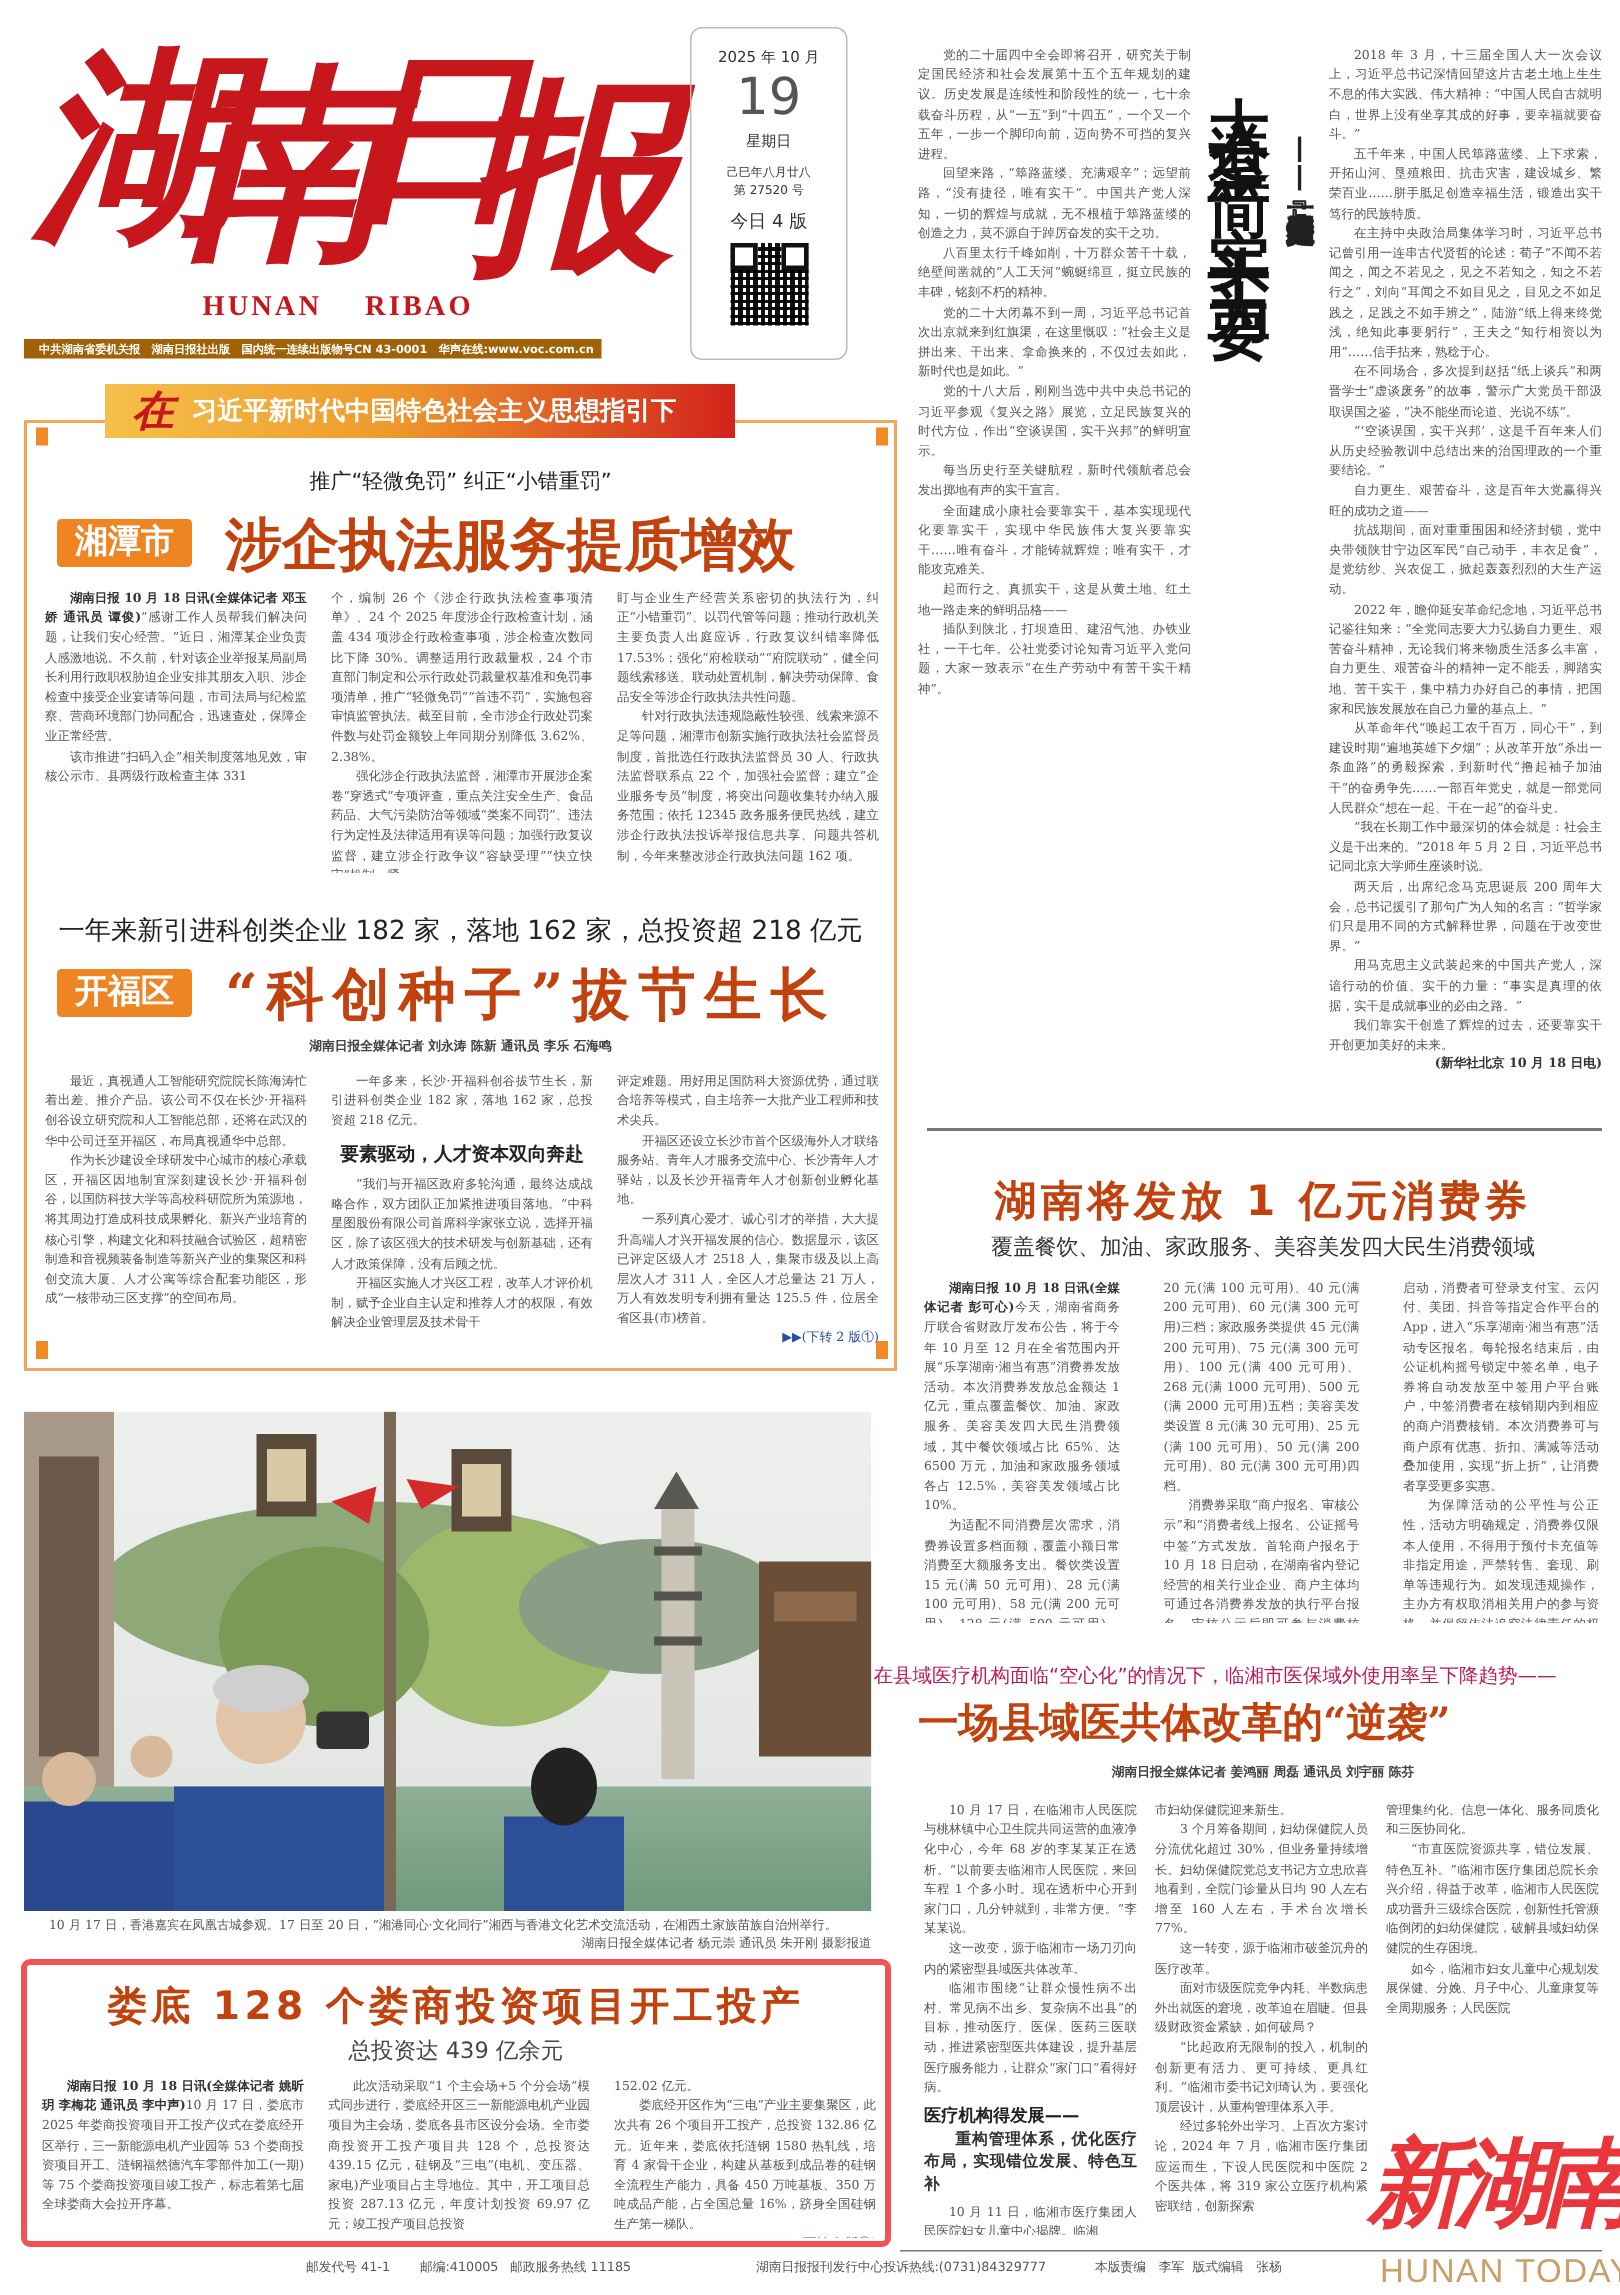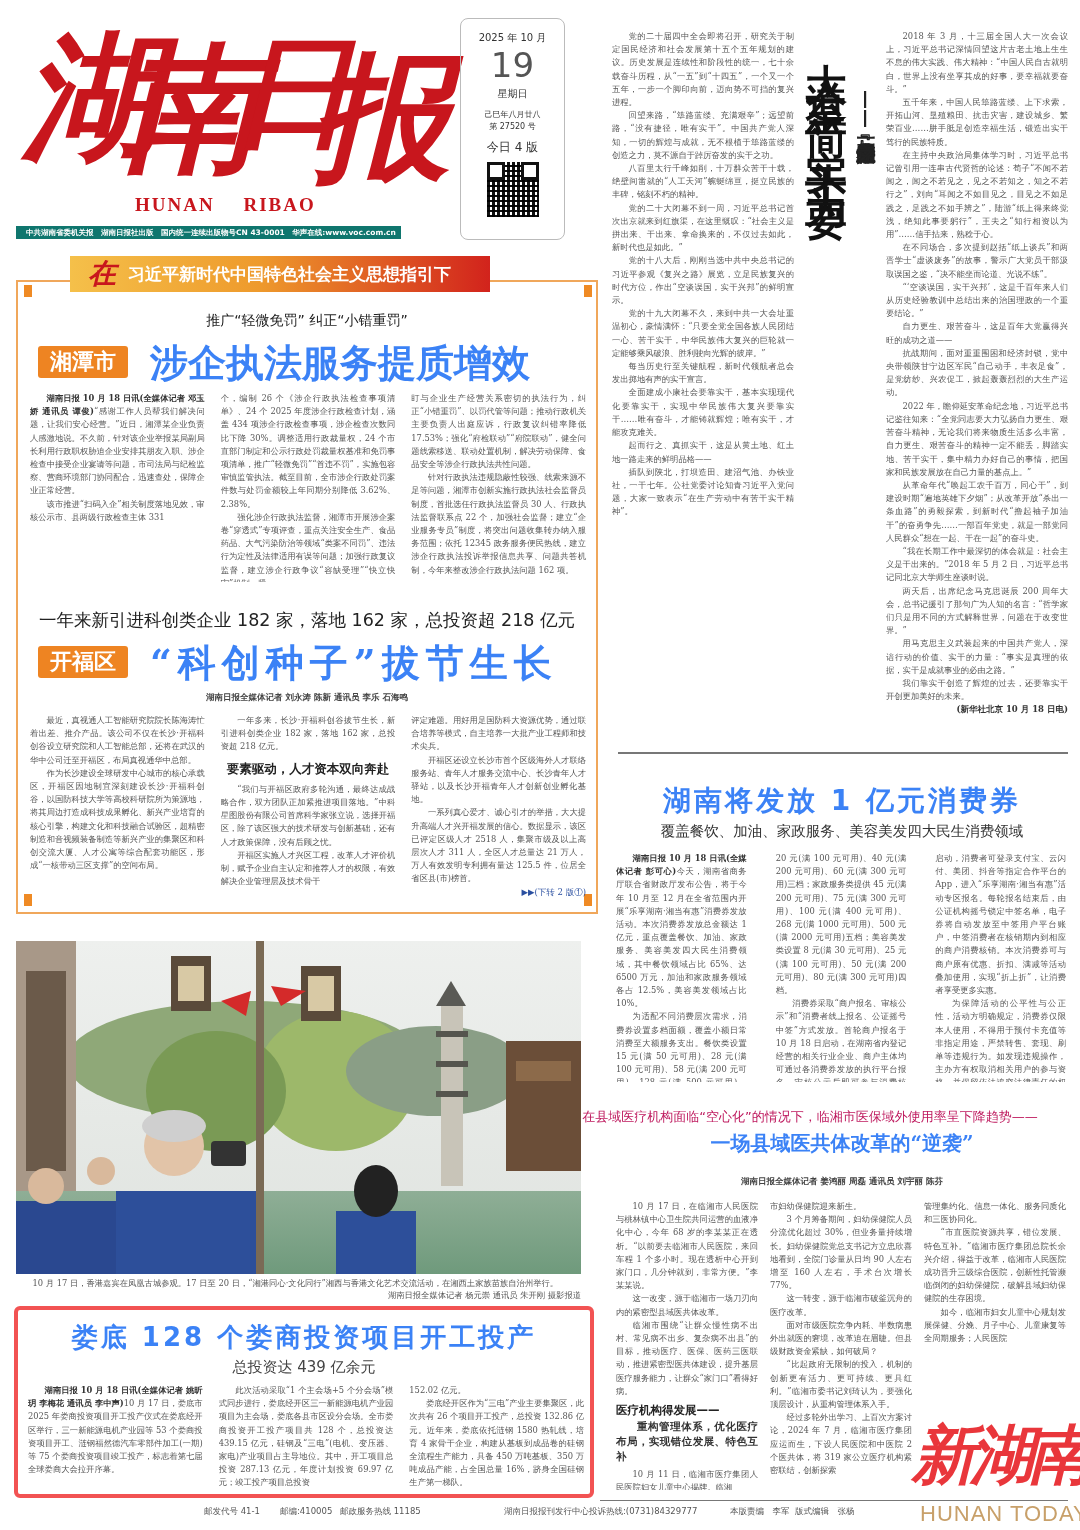--- a/index.html
+++ b/index.html
@@ -4,21 +4,21 @@
 <style>
   * { box-sizing: border-box; margin: 0; padding: 0; }
   html, body { width: 1080px; height: 1530px; background: #ffffff; overflow: hidden; }
   body { position: relative; font-family: "DejaVu Serif", "Liberation Serif", serif; color: #222; }
   .abs { position: absolute; }
 
   
   .mast-logo { left: 22px; top: 18px; width: 400px; height: 180px; }
   .mast-logo span { position: absolute; font-family: "DejaVu Serif", serif; font-weight: bold; color: #c8161d; font-size: 138px; line-height: 1; font-style: italic; }
   .mast-en { left: 135px; top: 194px; font-family: "Liberation Serif", serif; font-weight: bold; color: #c8161d; font-size: 19px; letter-spacing: 2px; word-spacing: 22px; }
-  .mast-bar { left: 16px; top: 226px; width: 385px; height: 13px; background: #0f766e; color: #fff; font-size: 7.5px; line-height: 13px; padding-left: 10px; white-space: nowrap; overflow: hidden; font-family: "DejaVu Sans", sans-serif; font-weight: bold; }
+  .mast-bar { left: 16px; top: 226px; width: 385px; height: 13px; background: #a16207; color: #fff; font-size: 7.5px; line-height: 13px; padding-left: 10px; white-space: nowrap; overflow: hidden; font-family: "DejaVu Sans", sans-serif; font-weight: bold; }
   .datebox { left: 460px; top: 18px; width: 105px; height: 222px; border: 1px solid #bbb; border-radius: 8px; text-align: center; font-family: "DejaVu Sans", sans-serif; color: #333; }
   .datebox .ym { margin-top: 12px; font-size: 10px; }
   .datebox .day { font-size: 34px; color: #555; line-height: 40px; }
   .datebox .wk { font-size: 10px; margin-top: 2px; }
   .datebox .lunar { font-size: 8px; margin-top: 8px; line-height: 12px; }
   .datebox .ed { font-size: 12px; margin-top: 6px; }
   .qr { width: 52px; height: 55px; margin: 6px auto 0; background:
       repeating-linear-gradient(90deg, #111 0 3px, #fff 3px 5px),
       repeating-linear-gradient(0deg, #111 0 2px, #fff 2px 5px);
       background-blend-mode: multiply; position: relative; }
@@ -29,21 +29,21 @@
   
   .frame { left: 16px; top: 280px; width: 582px; height: 634px; border: 2px solid #f0a75b; border-top: none; }
   .frame-top-l { left: 16px; top: 280px; width: 60px; height: 2px; background: #f0a75b; }
   .frame-top-r { left: 490px; top: 280px; width: 108px; height: 2px; background: #f0a75b; }
   .corner { width: 8px; height: 12px; background: #ef8a24; }
   .banner { left: 70px; top: 256px; width: 420px; height: 36px; background: linear-gradient(90deg, #f5c04a 0%, #ee9a2c 45%, #d2231c 100%); color: #fff; font-family: "DejaVu Sans", sans-serif; font-weight: bold; font-size: 17px; line-height: 36px; padding-left: 58px; white-space: nowrap; }
   .banner .zai { position: absolute; left: 18px; top: 0; font-size: 28px; font-style: italic; color: #c8161d; }
 
   .kicker { font-family: "DejaVu Sans", sans-serif; font-size: 14px; color: #222; text-align: center; white-space: nowrap; }
   .tag { background: #ee8422; color: #fff; font-family: "DejaVu Sans", sans-serif; font-weight: bold; font-size: 22px; text-align: center; border-radius: 3px; }
-  .headline { font-family: "DejaVu Serif", serif; font-weight: bold; color: #3b82f6; white-space: nowrap; }
+  .headline { font-family: "DejaVu Serif", serif; font-weight: bold; color: #c2410c; white-space: nowrap; }
 
   .cols { display: flex; gap: 16px; }
   .col { flex: 1; font-size: 8.3px; line-height: 13.2px; color: #555; text-align: justify; overflow: hidden; }
   .col p { text-indent: 2em; }
   .col b { color: #333; }
   .subhead { font-family: "DejaVu Sans", sans-serif; font-weight: bold; font-size: 12.5px; color: #222; text-align: center; margin: 8px 0; }
   .byline { font-family: "DejaVu Sans", sans-serif; font-weight: bold; font-size: 8.5px; color: #444; text-align: center; }
   .jump { color: #2a4fa0; font-size: 8.5px; text-align: right; }
 
   
@@ -205,21 +205,20 @@
   </div>
 </div>
 
 <div class="abs" style="left:612px;top:30px;width:182px;height:700px;">
   <div class="col" style="height:700px;">
     <p>党的二十届四中全会即将召开，研究关于制定国民经济和社会发展第十五个五年规划的建议。历史发展是连续性和阶段性的统一，七十余载奋斗历程，从“一五”到“十四五”，一个又一个五年，一步一个脚印向前，迈向势不可挡的复兴进程。</p>
     <p>回望来路，“筚路蓝缕、充满艰辛”；远望前路，“没有捷径，唯有实干”。中国共产党人深知，一切的辉煌与成就，无不根植于筚路蓝缕的创造之力，莫不源自于踔厉奋发的实干之功。</p>
     <p>八百里太行千峰如削，十万群众苦干十载，绝壁间凿就的“人工天河”蜿蜒绵亘，挺立民族的丰碑，铭刻不朽的精神。</p>
     <p>党的二十大闭幕不到一周，习近平总书记首次出京就来到红旗渠，在这里慨叹：“社会主义是拼出来、干出来、拿命换来的，不仅过去如此，新时代也是如此。”</p>
     <p>党的十八大后，刚刚当选中共中央总书记的习近平参观《复兴之路》展览，立足民族复兴的时代方位，作出“空谈误国，实干兴邦”的鲜明宣示。</p>
-    <p>党的十九大闭幕不久，来到中共一大会址重温初心，豪情满怀：“只要全党全国各族人民团结一心、苦干实干，中华民族伟大复兴的巨轮就一定能够乘风破浪、胜利驶向光辉的彼岸。”</p>
     <p>每当历史行至关键航程，新时代领航者总会发出掷地有声的实干宣言。</p>
     <p>全面建成小康社会要靠实干，基本实现现代化要靠实干，实现中华民族伟大复兴要靠实干……唯有奋斗，才能铸就辉煌；唯有实干，才能攻克难关。</p>
     <p>起而行之、真抓实干，这是从黄土地、红土地一路走来的鲜明品格——</p>
     <p>插队到陕北，打坝造田、建沼气池、办铁业社，一干七年。公社党委讨论知青习近平入党问题，大家一致表示“在生产劳动中有苦干实干精神”。</p>
   </div>
 </div>
 <div class="abs vtitle" style="left:803px;top:30px;font-size:42px;letter-spacing:18px;line-height:46px;">
   <span>大</span><span>道</span><span>至</span><span>简</span><span style="display:inline-block;height:14px"></span><span>实</span><span>干</span><span>为</span><span>要</span>
 </div>
 <div class="abs vsub" style="left:856px;top:90px;font-size:19px;line-height:22px;">——『社会主义是干出来的』系列述评之一</div>
@@ -254,21 +253,21 @@
     <p style="text-indent:0">20 元(满 100 元可用)、40 元(满 200 元可用)、60 元(满 300 元可用)三档；家政服务类提供 45 元(满 200 元可用)、75 元(满 300 元可用)、100 元(满 400 元可用)、268 元(满 1000 元可用)、500 元(满 2000 元可用)五档；美容美发类设置 8 元(满 30 元可用)、25 元(满 100 元可用)、50 元(满 200 元可用)、80 元(满 300 元可用)四档。</p>
     <p>消费券采取“商户报名、审核公示”和“消费者线上报名、公证摇号中签”方式发放。首轮商户报名于 10 月 18 日启动，在湖南省内登记经营的相关行业企业、商户主体均可通过各消费券发放的执行平台报名，审核公示后即可参与消费核销。首轮消费者报名于 10 月 23 日</p>
   </div>
   <div class="col">
     <p style="text-indent:0">启动，消费者可登录支付宝、云闪付、美团、抖音等指定合作平台的 App，进入“乐享湖南·湘当有惠”活动专区报名。每轮报名结束后，由公证机构摇号锁定中签名单，电子券将自动发放至中签用户平台账户，中签消费者在核销期内到相应的商户消费核销。本次消费券可与商户原有优惠、折扣、满减等活动叠加使用，实现“折上折”，让消费者享受更多实惠。</p>
     <p>为保障活动的公平性与公正性，活动方明确规定，消费券仅限本人使用，不得用于预付卡充值等非指定用途，严禁转售、套现、刷单等违规行为。如发现违规操作，主办方有权取消相关用户的参与资格，并保留依法追究法律责任的权利。</p>
   </div>
 </div>
 
 <div class="abs kicker" style="left:580px;top:1108px;width:460px;font-size:13px;color:#be185d;">在县域医疗机构面临“空心化”的情况下，临湘市医保域外使用率呈下降趋势——</div>
-<div class="abs headline" style="left:612px;top:1130px;width:460px;text-align:center;font-size:20px;">一场县域医共体改革的“逆袭”</div>
+<div class="abs headline" style="left:612px;top:1130px;width:460px;font-size:27px;">一场县域医共体改革的“逆袭”</div>
 <div class="abs byline" style="left:612px;top:1176px;width:460px;">湖南日报全媒体记者 姜鸿丽 周磊 通讯员 刘宇丽 陈芬</div>
 <div class="abs cols" style="left:616px;top:1200px;width:450px;height:290px;gap:12px;">
   <div class="col">
     <p>10 月 17 日，在临湘市人民医院与桃林镇中心卫生院共同运营的血液净化中心，今年 68 岁的李某某正在透析。“以前要去临湘市人民医院，来回车程 1 个多小时。现在透析中心开到家门口，几分钟就到，非常方便。”李某某说。</p>
     <p>这一改变，源于临湘市一场刀刃向内的紧密型县域医共体改革。</p>
     <p>临湘市围绕“让群众慢性病不出村、常见病不出乡、复杂病不出县”的目标，推动医疗、医保、医药三医联动，推进紧密型医共体建设，提升基层医疗服务能力，让群众“家门口”看得好病。</p>
     <div class="subhead" style="text-align:left;font-size:11.5px;margin:6px 0 2px;">医疗机构得发展——</div>
     <div style="font-family:'DejaVu Serif',serif;font-size:10.5px;line-height:15px;color:#333;font-weight:bold;text-indent:2em;margin-bottom:4px;">重构管理体系，优化医疗布局，实现错位发展、特色互补</div>
     <p>10 月 11 日，临湘市医疗集团人民医院妇女儿童中心揭牌。临湘</p>
   </div>

